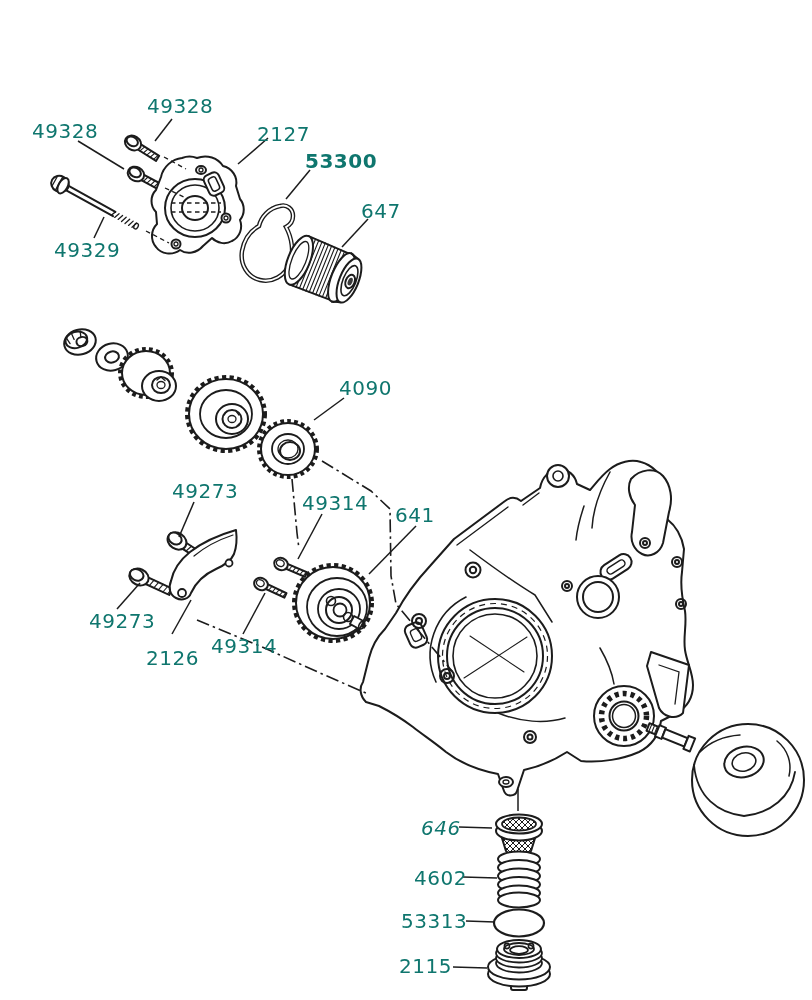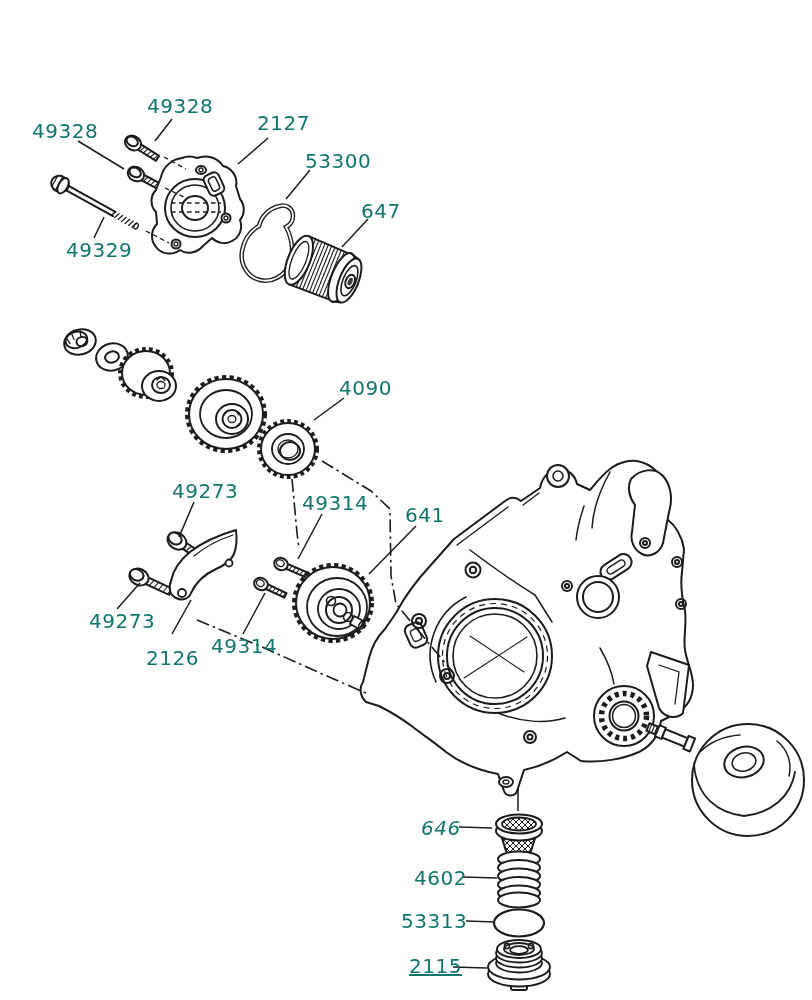--- a/index.html
+++ b/index.html
@@ -330,29 +330,29 @@
     <line class="leader" x1="243" y1="634" x2="265" y2="593"></line>
     <line class="leader" x1="459" y1="827" x2="492" y2="828"></line>
     <line class="leader" x1="463" y1="877" x2="497" y2="878"></line>
     <line class="leader" x1="466" y1="921" x2="495" y2="922"></line>
     <line class="leader" x1="453" y1="967" x2="487" y2="968"></line>
   </g>
 </svg>
 
 <div class="plabel" style="left:147px;top:95px;">49328</div>
 <div class="plabel" style="left:32px;top:120px;">49328</div>
-<div class="plabel" style="left:257px;top:112px;">2127</div>
-<div class="plabel" style="left:305px;top:150px;">53300</div>
+<div class="plabel" style="left:257px;top:123px;">2127</div>
+<div class="plabel" style="left:305px;top:150px;font-weight:bold;">53300</div>
 <div class="plabel" style="left:361px;top:200px;">647</div>
-<div class="plabel" style="left:54px;top:239px;margin-left:12px;">49329</div>
+<div class="plabel" style="left:54px;top:239px;">49329</div>
 <div class="plabel" style="left:339px;top:377px;text-align:center;">4090</div>
 <div class="plabel" style="left:172px;top:480px;">49273</div>
 <div class="plabel" style="left:302px;top:492px;">49314</div>
-<div class="plabel" style="left:405px;top:504px;">641</div>
+<div class="plabel" style="left:395px;top:504px;">641</div>
 <div class="plabel" style="left:89px;top:610px;">49273</div>
 <div class="plabel" style="left:146px;top:635px;margin-top:12px;">2126</div>
 <div class="plabel" style="left:211px;top:635px;">49314</div>
 <div class="plabel" style="left:421px;top:817px;font-style:italic;">646</div>
 <div class="plabel" style="left:414px;top:867px;">4602</div>
 <div class="plabel" style="left:401px;top:910px;text-align:right;">53313</div>
-<div class="plabel" style="left:409px;top:955px;text-decoration:underline;">2115</div>
+<div class="plabel" style="left:399px;top:955px;">2115</div>
 
 </div>
 
 </body></html>

